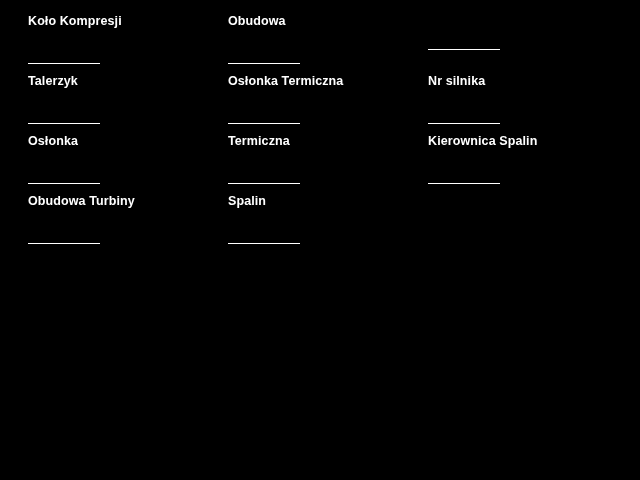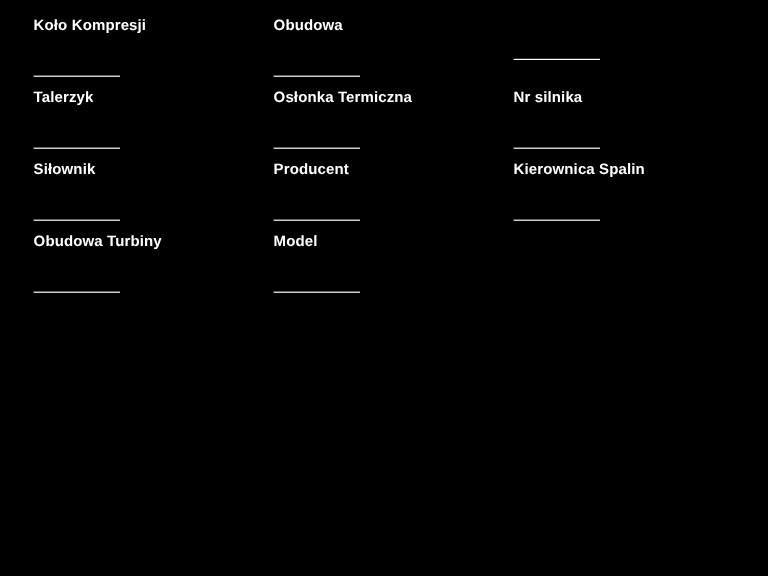--- a/index.html
+++ b/index.html
@@ -101,43 +101,43 @@
       <span class="field-line"></span>
     </div>
 
     <div class="field">
       <span class="field-label">Nr silnika</span>
       <span class="field-value"></span>
       <span class="field-line"></span>
     </div>
 
     <div class="field">
-      <span class="field-label">Siłownik</span>
+      <span class="field-label">Osłonka</span>
       <span class="field-value"></span>
       <span class="field-line"></span>
     </div>
 
     <div class="field">
-      <span class="field-label">Producent</span>
+      <span class="field-label">Termiczna</span>
       <span class="field-value"></span>
       <span class="field-line"></span>
     </div>
 
     <div class="field">
       <span class="field-label">Kierownica Spalin</span>
       <span class="field-value"></span>
       <span class="field-line"></span>
     </div>
 
     <div class="field">
       <span class="field-label">Obudowa Turbiny</span>
       <span class="field-value"></span>
       <span class="field-line"></span>
     </div>
 
     <div class="field">
-      <span class="field-label">Model</span>
+      <span class="field-label">Spalin</span>
       <span class="field-value"></span>
       <span class="field-line"></span>
     </div>
 
   </div>
 </div>
 
 </body></html>

